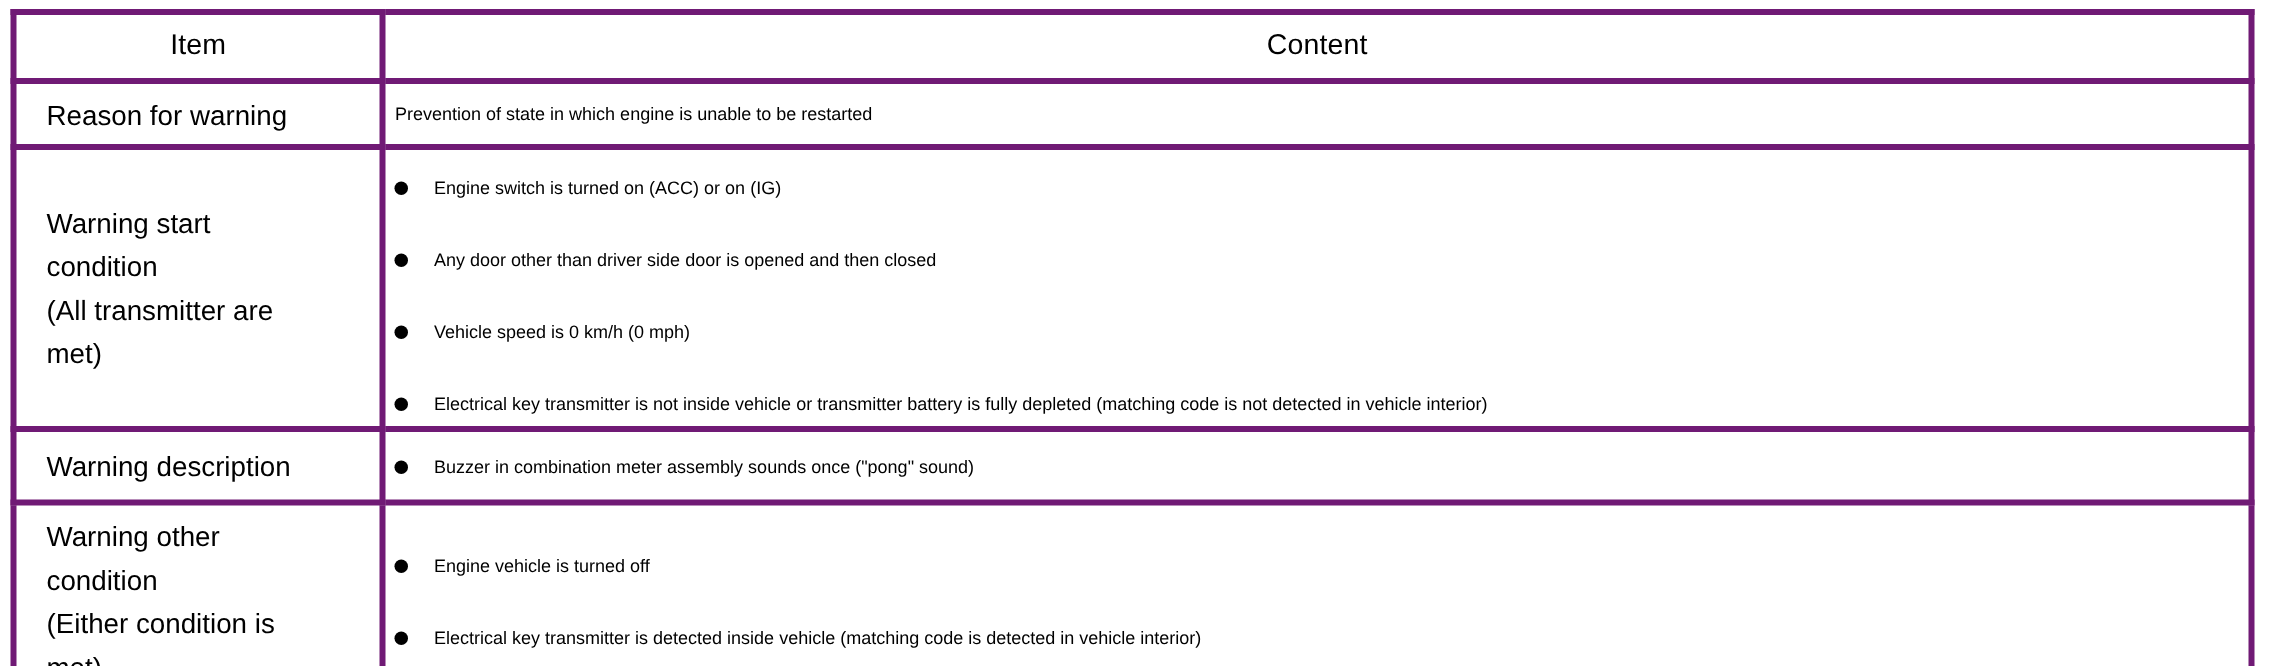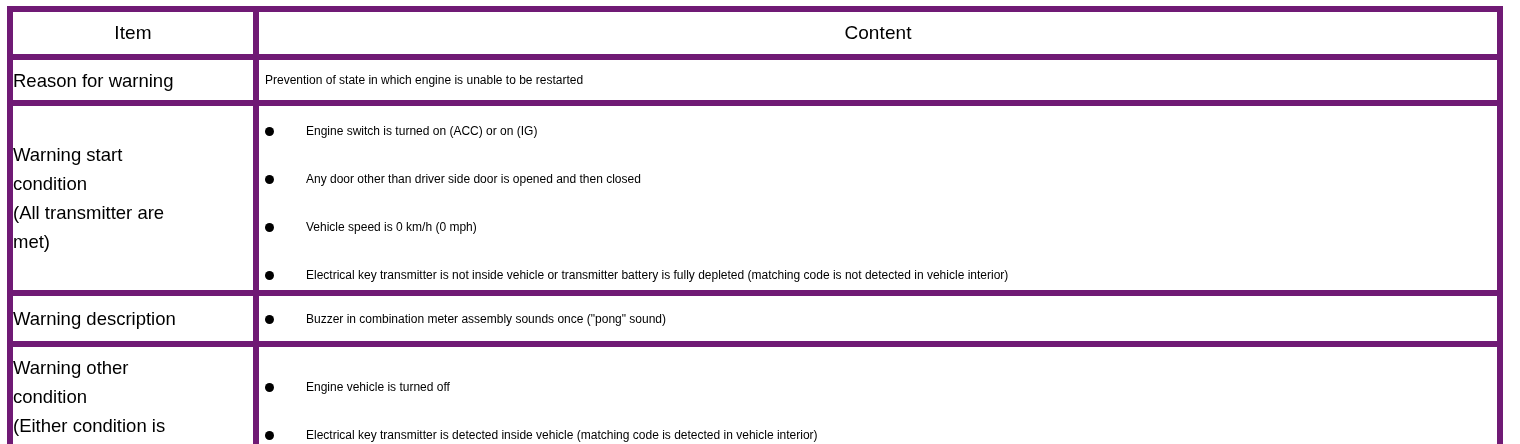--- a/index.html
+++ b/index.html
@@ -27,21 +27,21 @@
     left: 7px;
     top: 6px;
     width: 1496px;
     border-collapse: collapse;
     table-layout: fixed;
     background: #ffffff;
   }
 
   table.spec-table td,
   table.spec-table th {
-    border: 6px solid #701a75;
+    border: 4px solid #701a75;
     padding: 0;
     vertical-align: middle;
     font-weight: normal;
     background: #ffffff;
   }
 
   
   table.spec-table {
     border: 3px solid #000000;
   }
@@ -68,20 +68,21 @@
     line-height: 29px;
     vertical-align: middle;
     text-align: left;
   }
   .item-cell.top-align {
     vertical-align: middle;
   }
   .item-line {
     display: block;
     white-space: nowrap;
+    margin-left: 20px;
   }
 
   
   .content-cell {
     padding: 5px 6px 5px 22px;
     font-size: 12px;
     line-height: 29px;
   }
   .content-cell.plain {
     padding-left: 6px;
@@ -90,21 +91,21 @@
     display: block;
   }
 
   ul.bullets {
     list-style: none;
     margin: 0;
     padding: 0;
   }
   ul.bullets li {
     position: relative;
-    padding-left: 47px;
+    padding-left: 32px;
     margin: 0 0 0 0;
     line-height: 30px;
   }
   ul.bullets li + li {
     margin-top: 18px;
   }
   ul.bullets li .dot {
     position: absolute;
     left: 6px;
     top: 11px;

